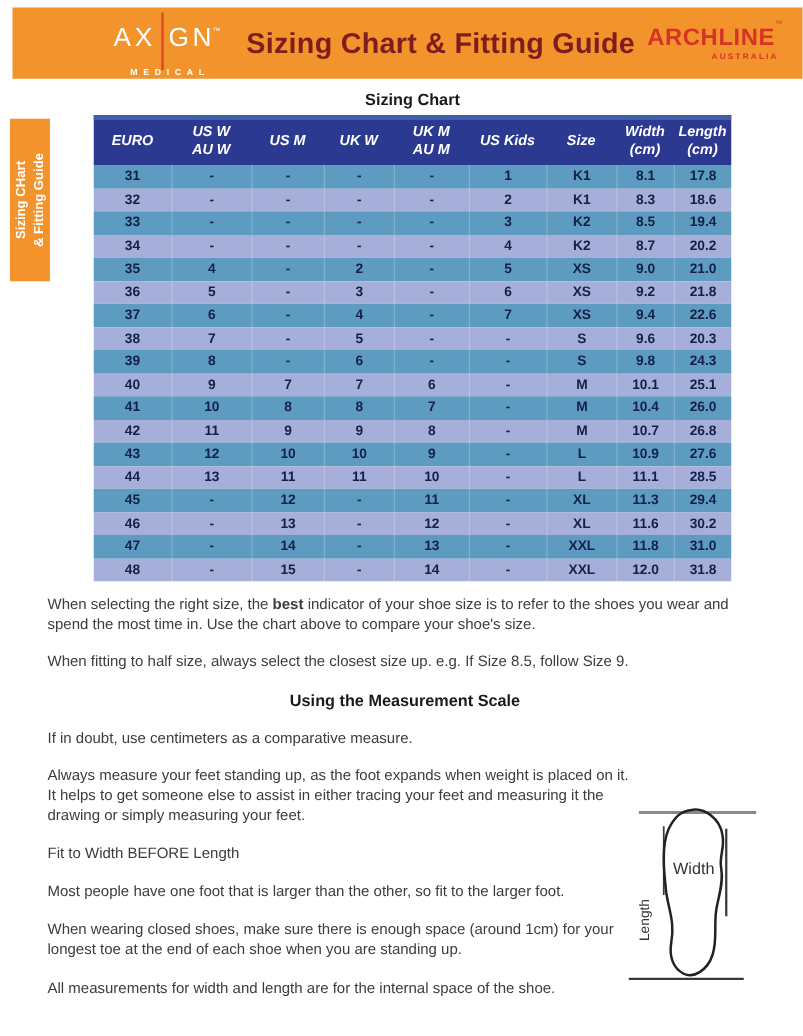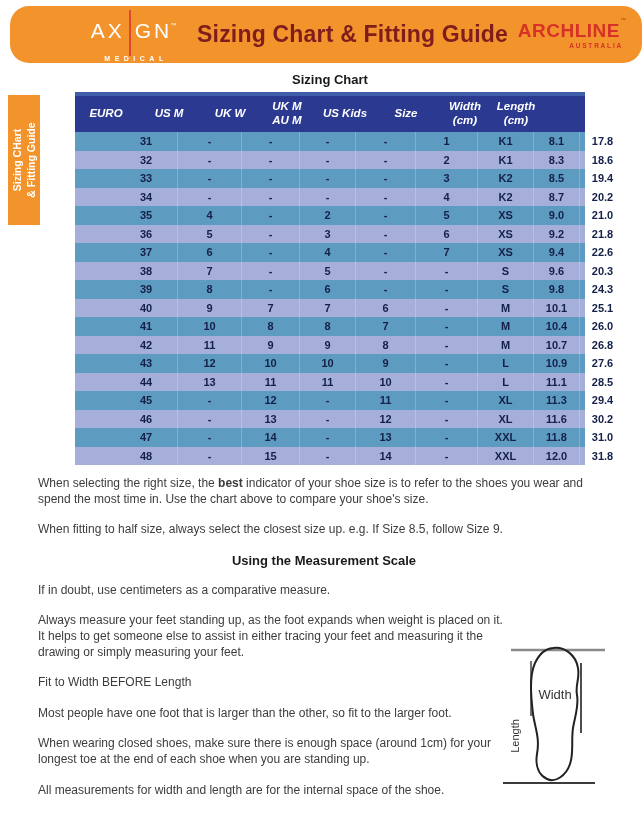--- a/index.html
+++ b/index.html
@@ -17,21 +17,21 @@
   body{
     position:relative;
     background:#ffffff;
     font-family:"Liberation Sans", sans-serif;
     overflow:hidden;
   }
   
   .header-band{
     position:absolute; left:10px; right:0; top:6px; height:57px;
     background:var(--orange);
-    display:flex; align-items:center;border-radius:19px;
+    display:flex; align-items:center;
   }
   .axign-logo{
     margin-left:80px; position:relative; text-align:center; color:#fff; width:92px;
   }
   .axign-row{display:flex; justify-content:center; align-items:center;
     font-size:21px; letter-spacing:3px; font-weight:400;}
   .axign-bar{width:2px; height:46px; background:#E0472F; margin:0 4px;
     position:relative; top:2px;}
   .axign-tm{font-size:6px; vertical-align:top; position:relative; top:-6px; left:-2px;}
   .axign-sub{font-size:7px; font-weight:bold; letter-spacing:4.5px; margin-top:1px;}
@@ -64,21 +64,20 @@
     min-height:40px;
     font-style:italic;
   }
   .th{
     display:flex; flex-direction:column; justify-content:center; align-items:center;
     color:#fff; font-weight:bold; font-size:11.5px; line-height:1.2; padding:3px 0;
   }
   .tr{
     display:grid; grid-template-columns:62px 64px 58px 56px 60px 62px 56px 46px 46px;
     height:18.5px;
-    padding-left:40px;
   }
   .tr.odd{background:var(--teal);}
   .tr.even{background:var(--lavender);}
   .td{
     display:flex; align-items:center; justify-content:center;
     font-size:11px; font-weight:bold; color:var(--rowtext);
     border-left:1px solid rgba(255,255,255,0.22);
   }
   .td:first-child{border-left:none;}
   
@@ -129,20 +128,24 @@
 </div>
 
 <div class="chart-heading">Sizing Chart</div>
 
 <div class="size-table">
   <div class="thead">
       <div class="th">
         <span>EURO</span>
       </div>
       <div class="th">
+        <span>US W</span>
+        <span>AU W</span>
+      </div>
+      <div class="th">
         <span>US M</span>
       </div>
       <div class="th">
         <span>UK W</span>
       </div>
       <div class="th">
         <span>UK M</span>
         <span>AU M</span>
       </div>
       <div class="th">

